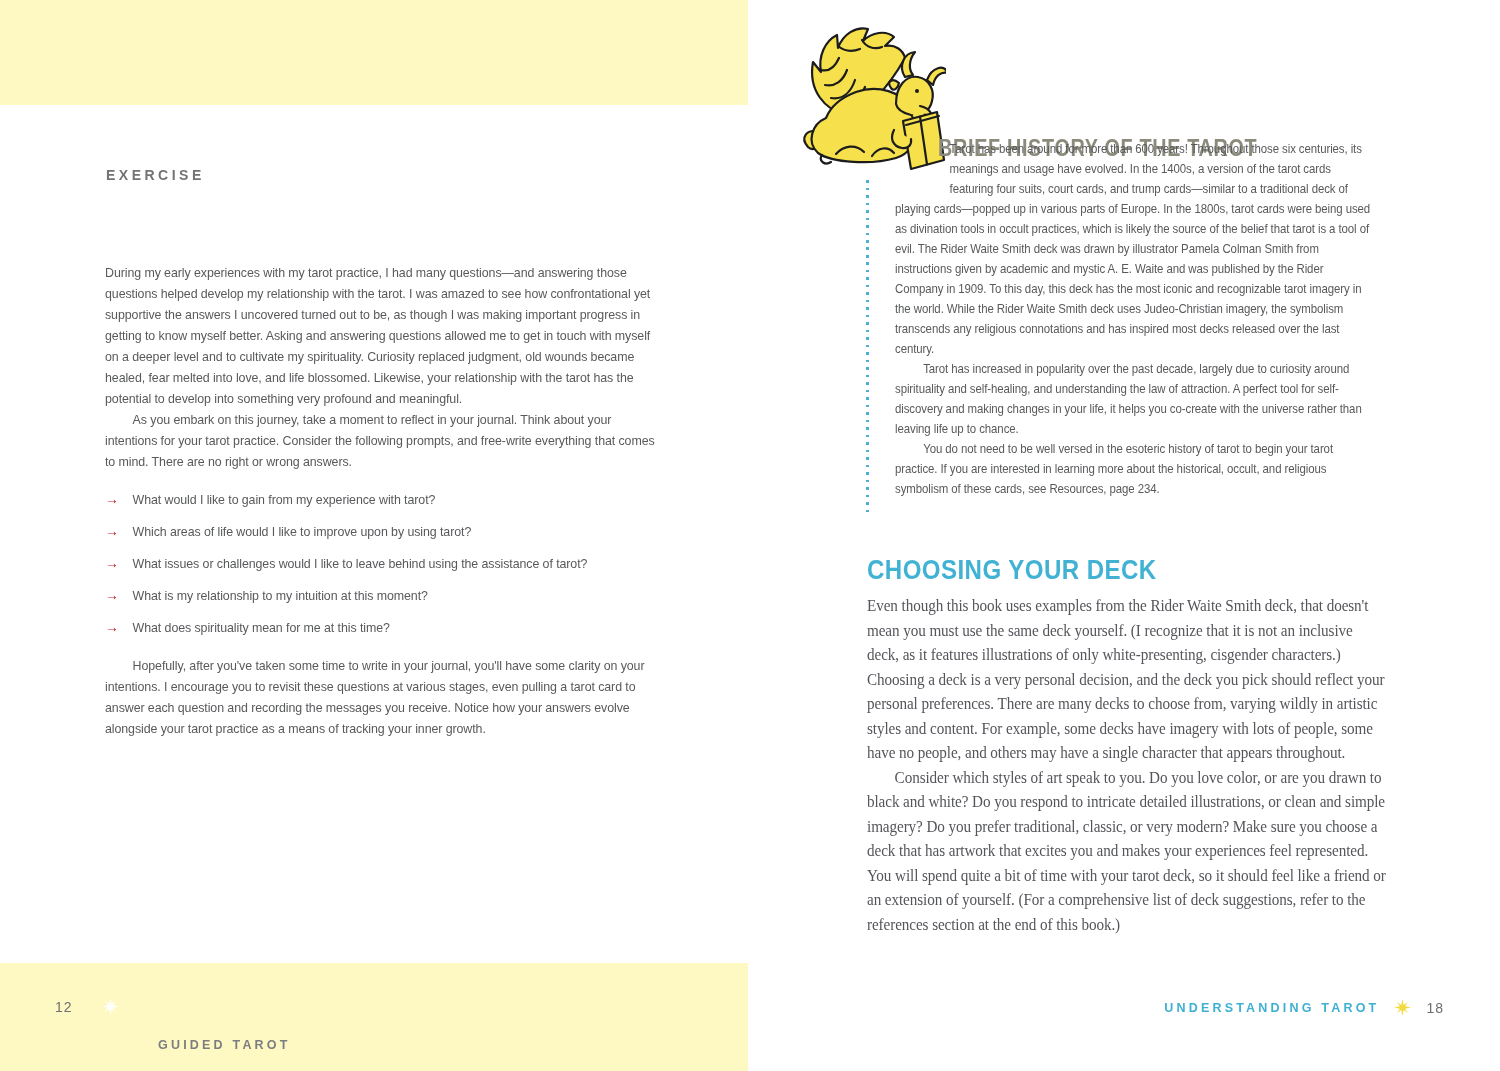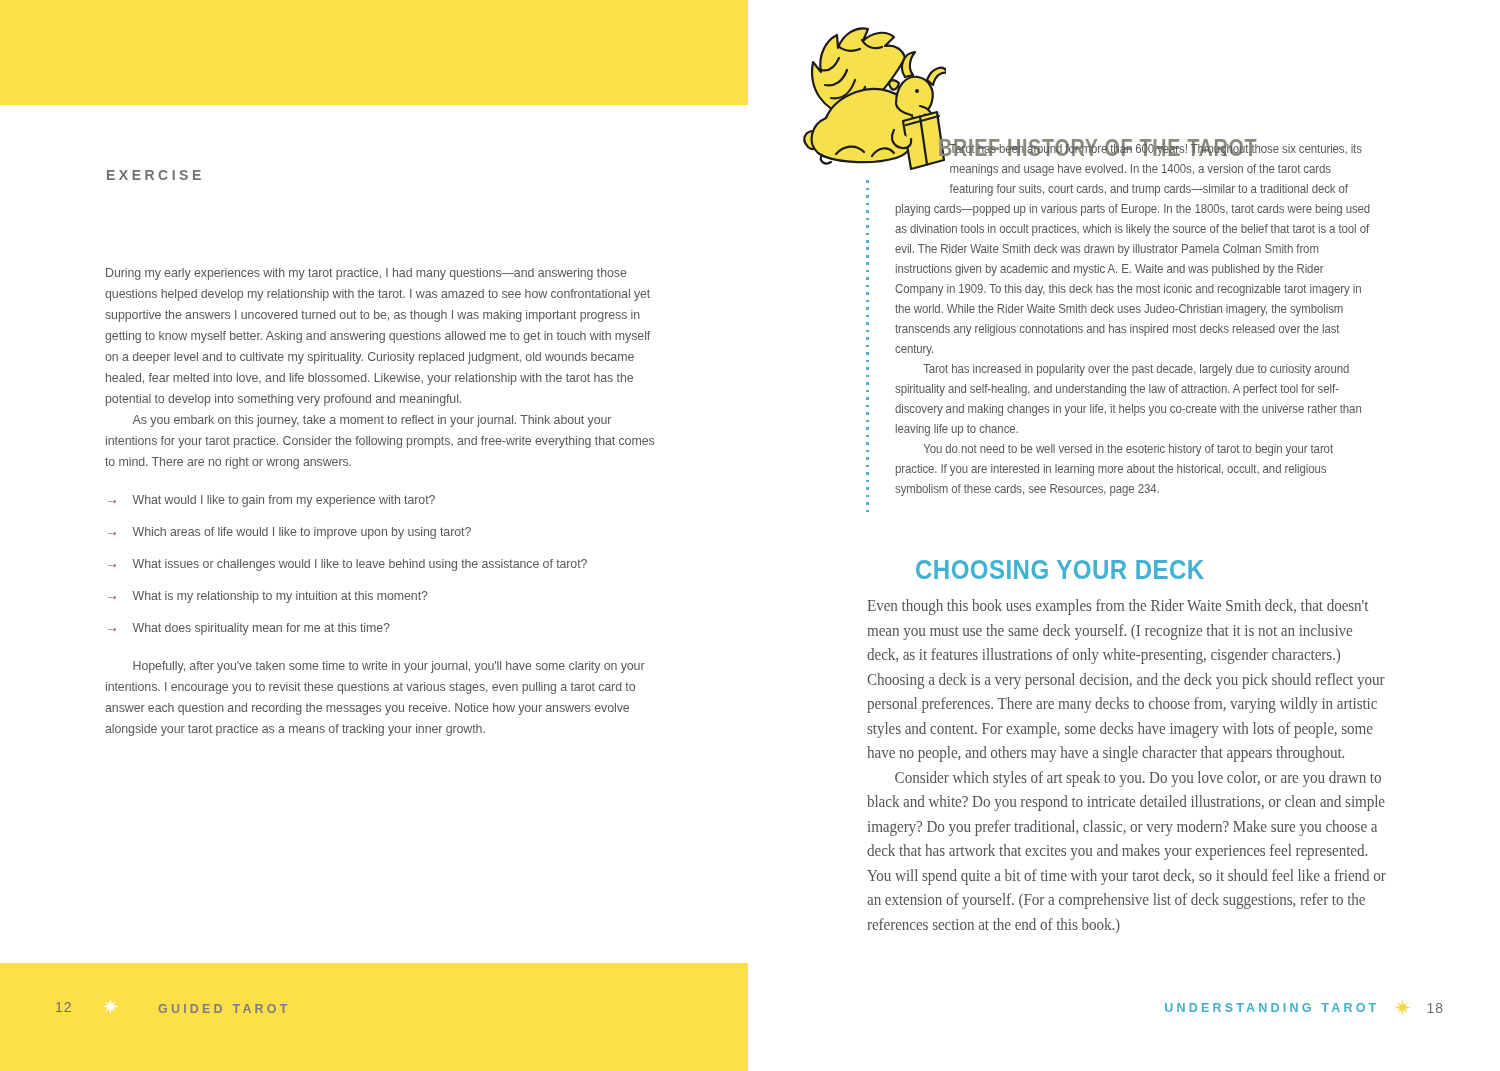--- a/index.html
+++ b/index.html
@@ -2,21 +2,21 @@
 <html><head>
 <meta charset="utf-8">
 <style>
   * { margin:0; padding:0; box-sizing:border-box; }
   html,body { background:#ffffff; }
   .sheet {
     position:relative; width:1500px; height:1071px; background:#ffffff;
     font-family:"Liberation Sans", sans-serif; overflow:hidden;
   }
   
-  .band { position:absolute; left:0; width:748px; background:#fde047; }
+  .band { position:absolute; left:0; width:748px; background:#fef9c3; }
   .band-top { top:0; height:105px; }
   .band-bottom { top:963px; height:108px; }
 
   
   .eyebrow {
     position:absolute; left:106px; top:167px;
     font-size:14px; font-weight:bold; letter-spacing:3.5px; color:#737373;
   }
   .title {
     position:absolute; left:103px; top:205px;
@@ -35,21 +35,21 @@
     position:relative; padding-left:30px; padding-right:58px; margin-bottom:11px;
   }
   .prompts .arrow {
     position:absolute; left:0; top:-1px; color:#c4272e; font-weight:bold; font-size:15px;
   }
   .after-list { margin-top:17px !important; }
 
   
   .pgnum { font-size:14px; color:#6d6e71; letter-spacing:1px; }
   .runhead { font-size:12.5px; font-weight:bold; letter-spacing:3.2px; }
-  .runhead.gray { color:#7c7d80; }
+  .runhead.gray { color:#7c7d80;margin-top:36px; }
   .runhead.cyan { color:#3fb0d1;text-align:center; }
   .fl-num { position:absolute; left:55px; top:36px; }
   .fl-star { position:absolute; left:102px; top:35px; }
   .fl-head { position:absolute; left:158px; top:39px; }
   .footer-right {
     position:absolute; right:56px; top:999px;
     display:flex; align-items:center; gap:15px;
   }
   .star svg { display:block; }
 
@@ -57,21 +57,21 @@
   .bull { position:absolute; left:790px; top:24px; width:156px; height:152px; }
   .dotted {
     position:absolute; left:866px; top:180px; width:3px; height:332px;
     background:repeating-linear-gradient(to bottom,#4fafd2 0 2.5px, transparent 2.5px 7.5px);
   }
   .head-olive {
     position:absolute; left:938px; top:102px;
     font-size:23px; font-weight:bold; color:#8b8a7b; letter-spacing:0.8px; white-space:nowrap;margin-top:33px;
   }
   .head-cyan {
-    position:absolute; left:915px; top:554px;
+    position:absolute; left:867px; top:554px;
     font-size:28px; font-weight:bold; color:#41b2d3; letter-spacing:0.5px; white-space:nowrap;
   }
   .cond { display:inline-block; transform:scaleX(0.86); transform-origin:left center; }
   .history {
     position:absolute; left:895px; top:139px; width:542px;
     transform:scaleX(0.88); transform-origin:left top;
     font-size:13px; line-height:20px; letter-spacing:-0.1px; color:#58595b;
   }
   .history .bull-spacer { float:left; width:62px; height:60px; }
   .history p.indent { text-indent:32px; }

